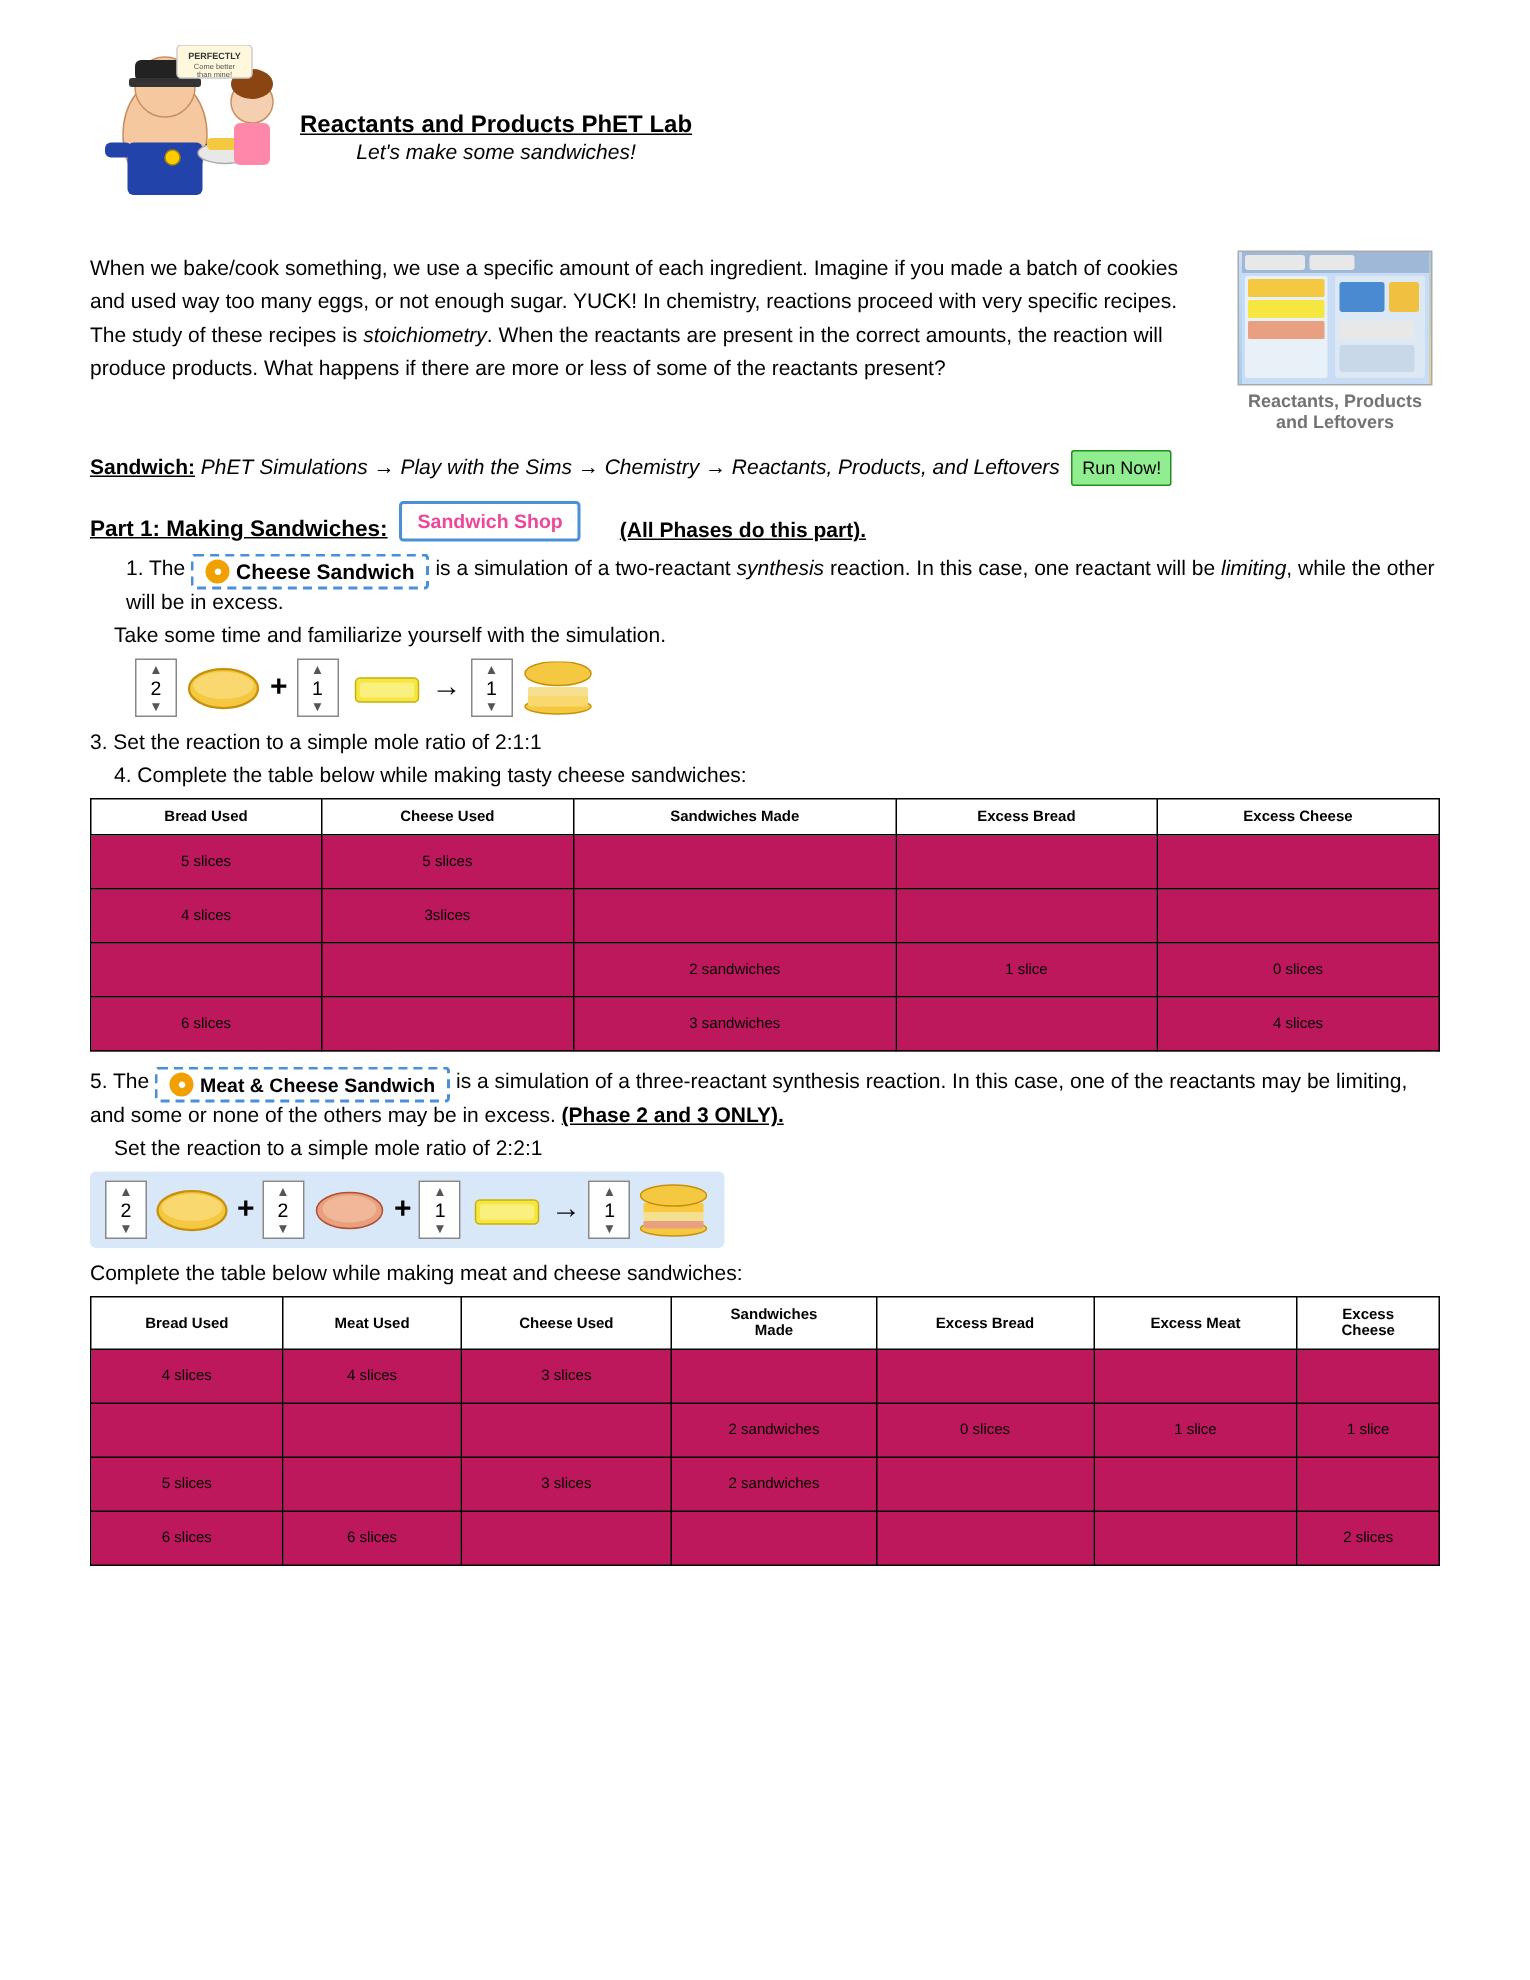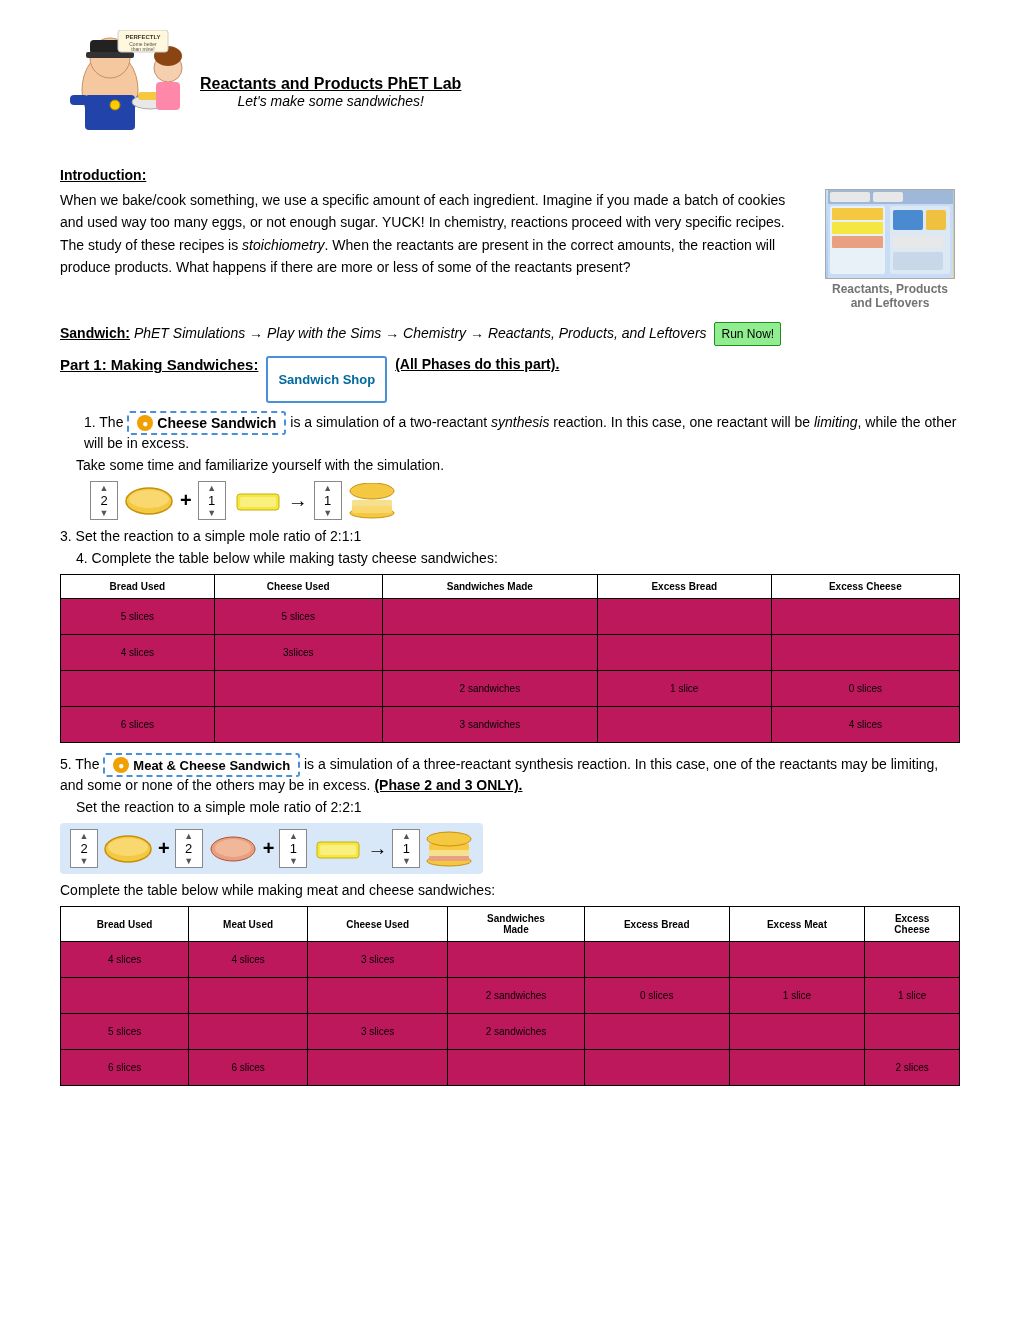--- a/index.html
+++ b/index.html
@@ -83,46 +83,47 @@
       border: 1px solid #228B22;
       padding: 1px 6px;
       font-size: 12px;
       font-weight: normal;
       color: #000;
       cursor: pointer;
       border-radius: 2px;
     }
     .part-header {
       display: flex;
-      align-items: flex-start;
+      align-items: flex-end;
       gap: 8px;
       margin-top: 10px;
       margin-bottom: 8px;
       flex-wrap: wrap;
     }
     .part-header-text {
       font-weight: bold;
       text-decoration: underline;
       font-size: 15px;
     }
     .sandwich-shop-btn {
       display: inline-block;
       background: #fff;
       border: 2px solid #4a90d9;
-      padding: 14px 10px;
+      padding: 4px 10px;
       font-size: 13px;
       font-weight: bold;
-      color: #0369a1;
+      color: #ec4899;
       cursor: pointer;
       border-radius: 3px;
     }
     .all-phases {
       font-weight: bold;
       text-decoration: underline;
       font-size: 14px;
+      margin-left: 18px;
     }
     .cheese-sandwich-btn {
       display: inline-flex;
       align-items: center;
       gap: 4px;
       background: #fff;
       border: 2px dashed #4a90d9;
       padding: 2px 8px;
       font-size: 14px;
       font-weight: bold;
@@ -268,21 +269,20 @@
       <text x="83" y="21" text-anchor="middle" font-size="5" fill="#555">than mine!</text>
     </svg>
   </div>
   <div class="title-block">
     <div class="main-title">Reactants and Products PhET Lab</div>
     <div class="subtitle">Let's make some sandwiches!</div>
   </div>
 </div>
 
 <div>
-  <div class="section-title">Introduction:</div>
   <div class="intro-block">
     <div class="intro-text">
       <span>When we bake/cook something, we use a specific amount of each ingredient.  Imagine if you made a batch of cookies and used way too many eggs, or not enough sugar.  YUCK!  In chemistry, reactions proceed with very specific recipes.  The study of these recipes is <em>stoichiometry</em>.  When the reactants are present in the correct amounts, the reaction will produce products.  What happens if there are more or less of some of the reactants present?</span>
     </div>
     <div class="intro-image">
       <div class="sim-screenshot">
 
         <svg width="125" height="88" viewBox="0 0 125 88">
           <rect width="125" height="88" fill="#c8ddf5"></rect>
 

